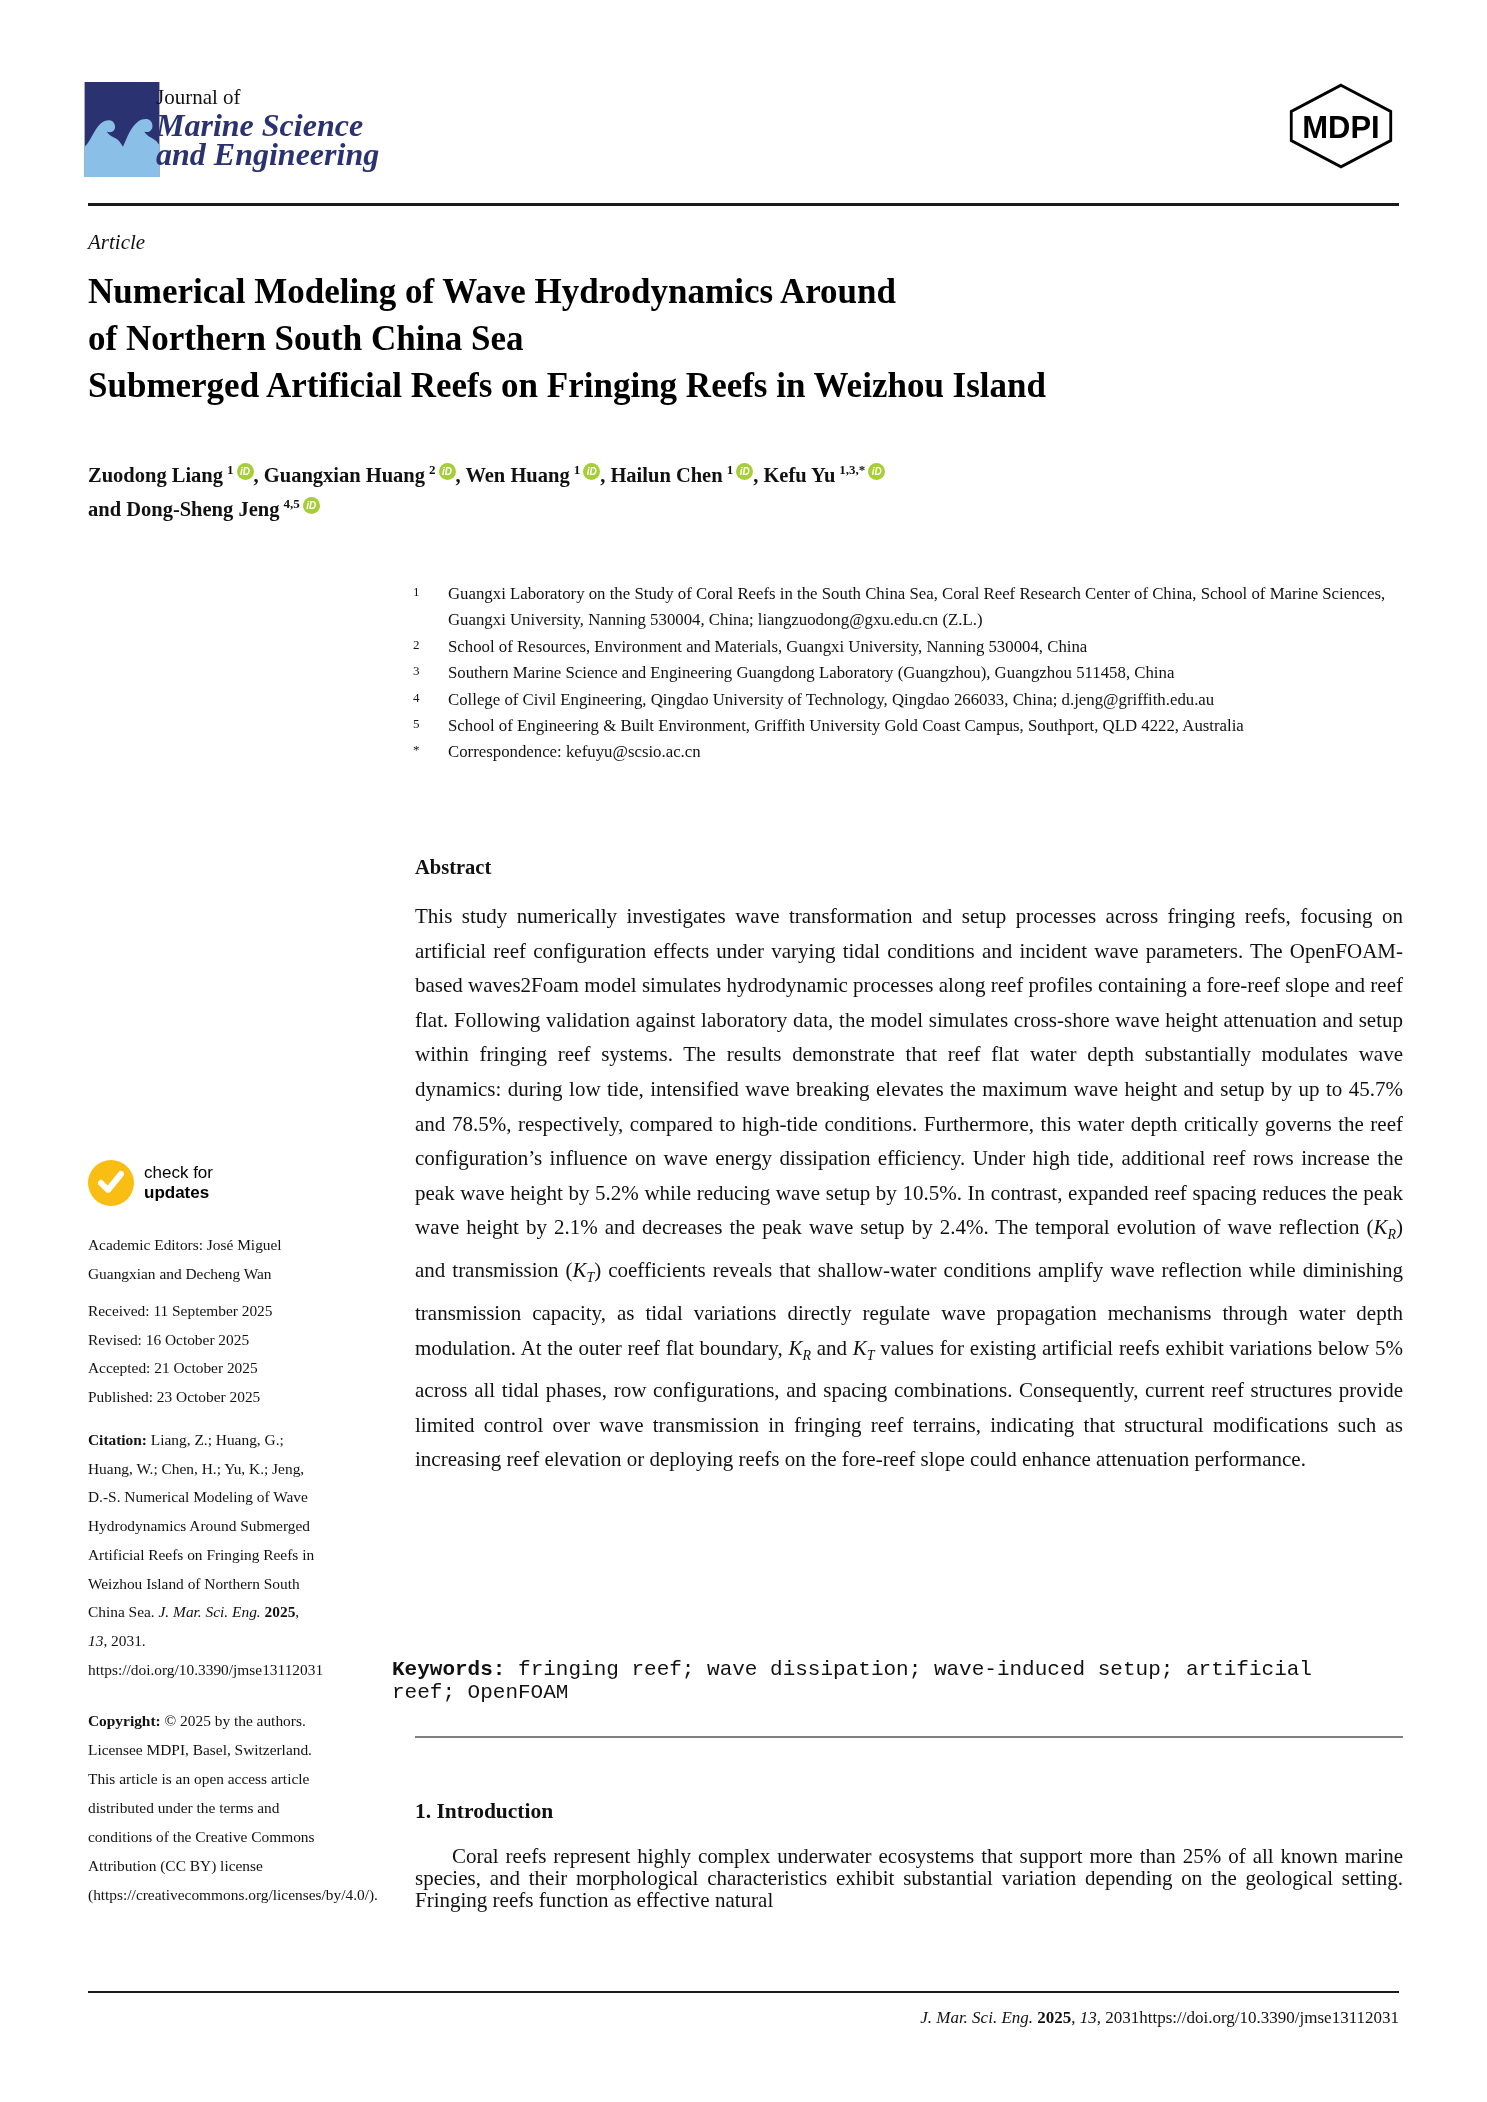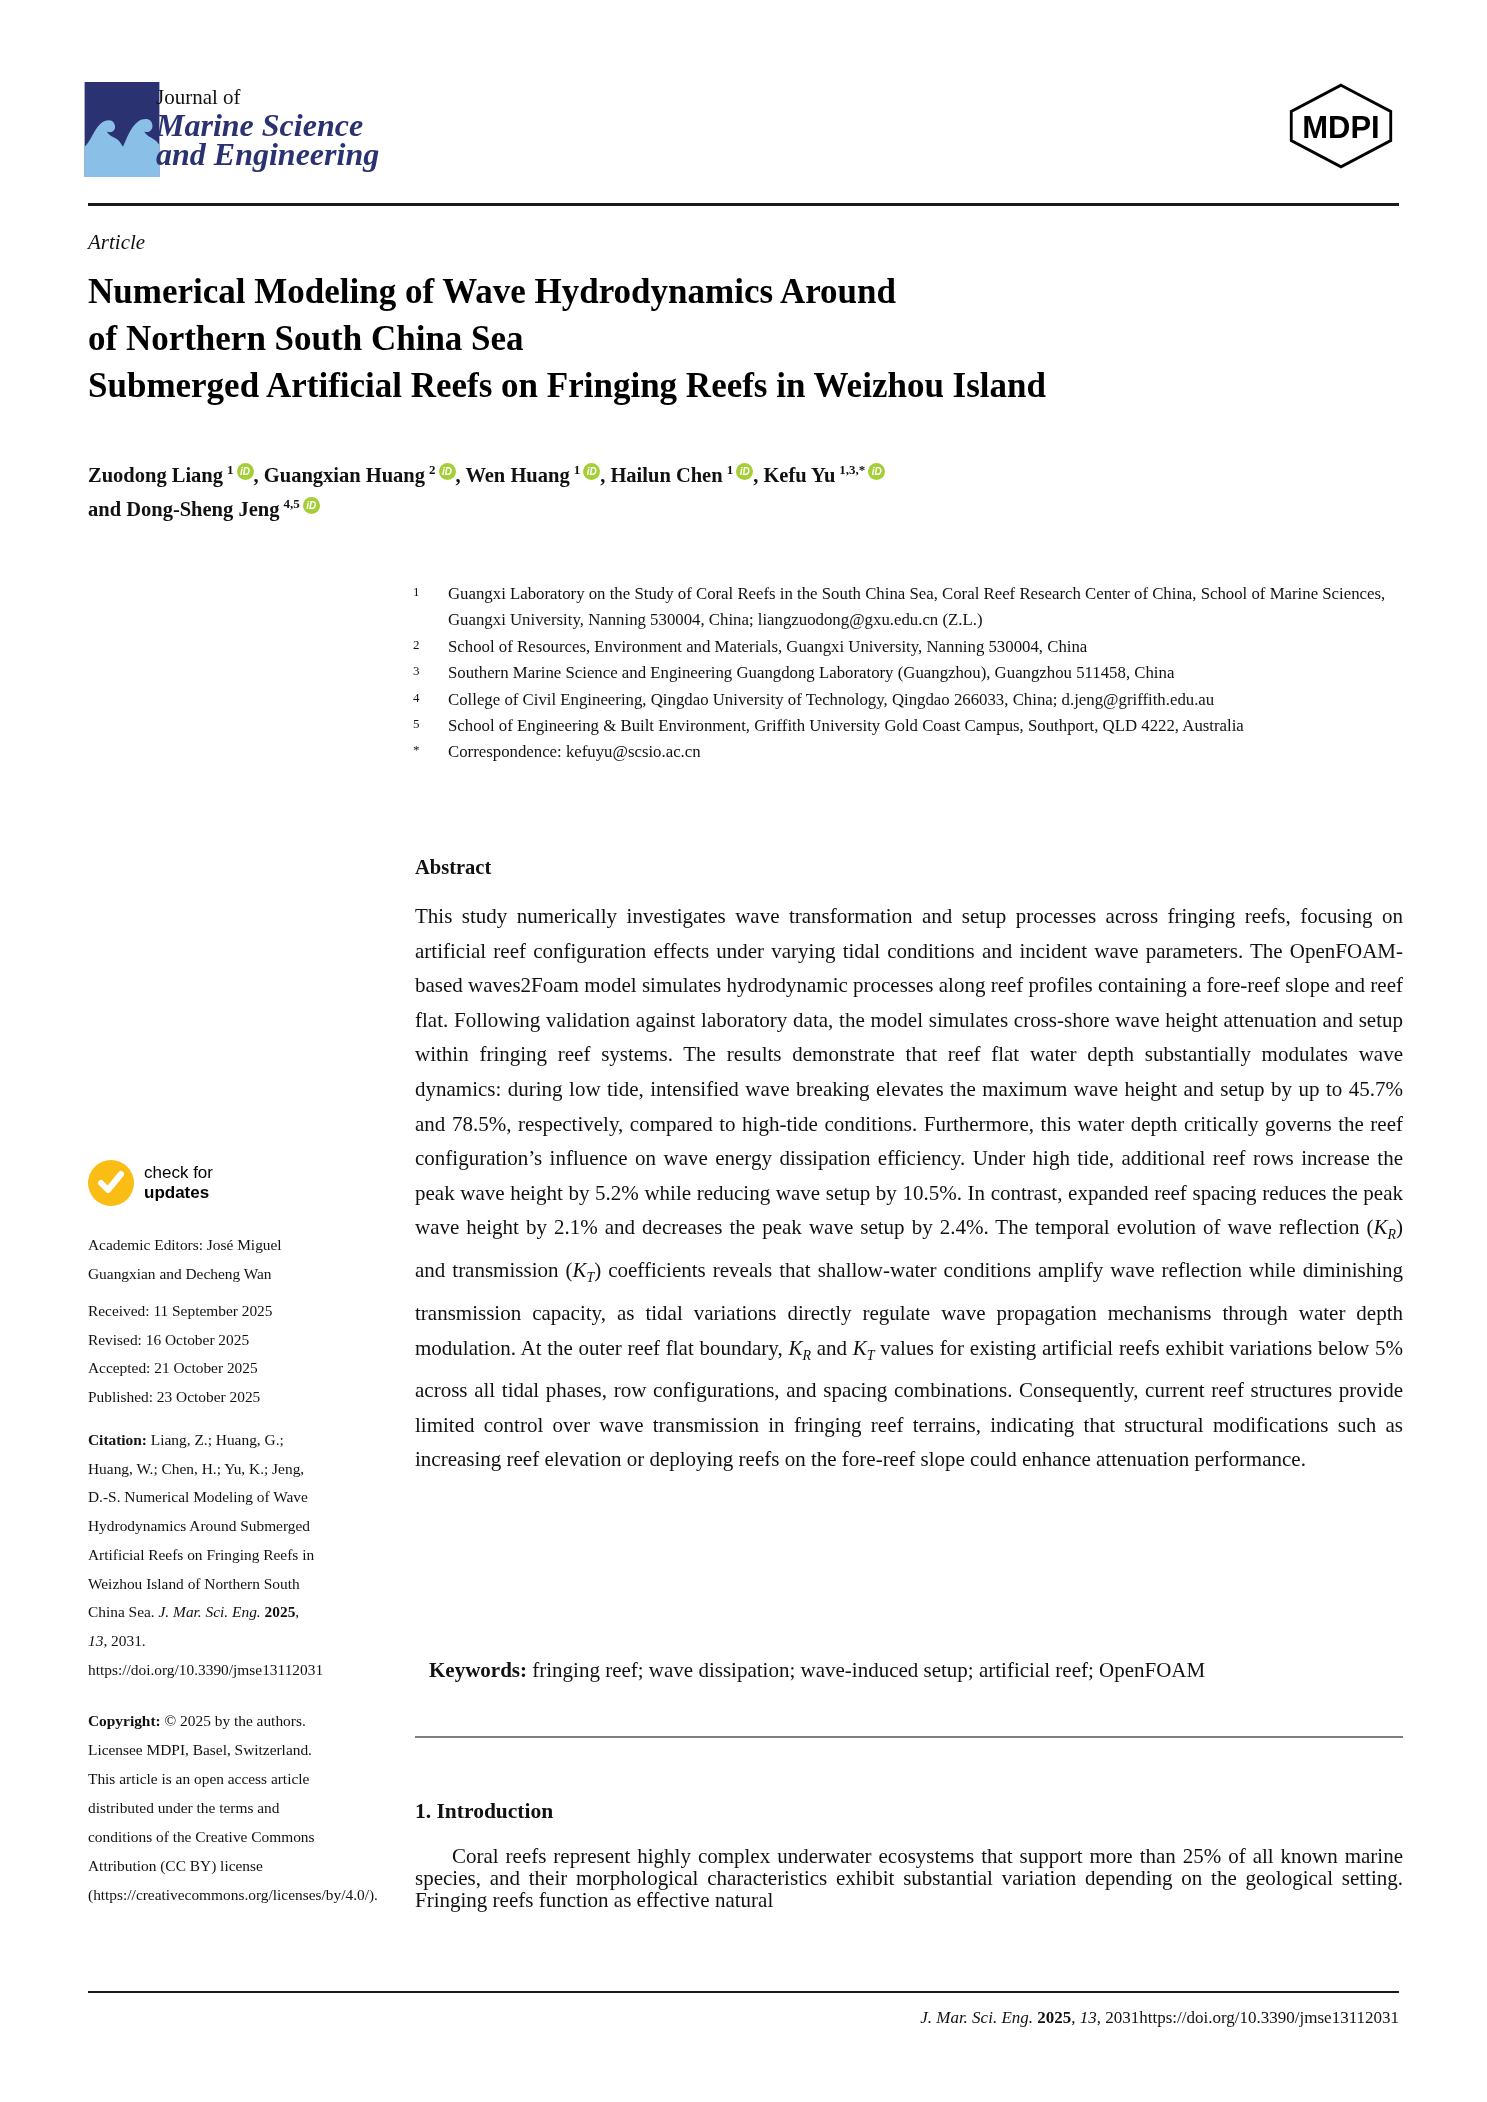--- a/index.html
+++ b/index.html
@@ -33,21 +33,21 @@
 
   .affiliations { left:413px; top:581px; width:995px; font-size:16.8px; line-height:26.4px; }
   .aff-row { display:flex; }
   .aff-marker { flex:0 0 35px; font-size:13px; transform:translateY(-2px); }
   .aff-text { flex:1; }
 
   .abstract-h { left:415px; top:856px; font-size:20.5px; font-weight:700; }
   .abstract-p { left:415px; top:899px; width:988px; font-size:21px; line-height:34.6px; text-align:justify; }
   .abstract-p sub { font-size:14px; }
 
-  .keywords { left:429px; top:1658px; width:988px; font-size:21px; }
+  .keywords { left:392px; top:1658px; width:988px; font-size:21px;font-family:Liberation Mono, monospace; }
   .kw-label { font-weight:700; }
 
   .kw-rule { left:415px; top:1736px; width:988px; height:2px; background:#7f7f7f; }
 
   .intro-h { left:415px; top:1799px; font-size:21.5px; font-weight:700; }
   .intro-p { left:415px; top:1845px; width:988px; font-size:21px; line-height:22px; text-align:justify; text-indent:37px; }
 
   
   .badge { left:88px; top:1160px; display:flex; align-items:center; cursor:pointer; }
   .badge svg { width:46px; height:46px; }

